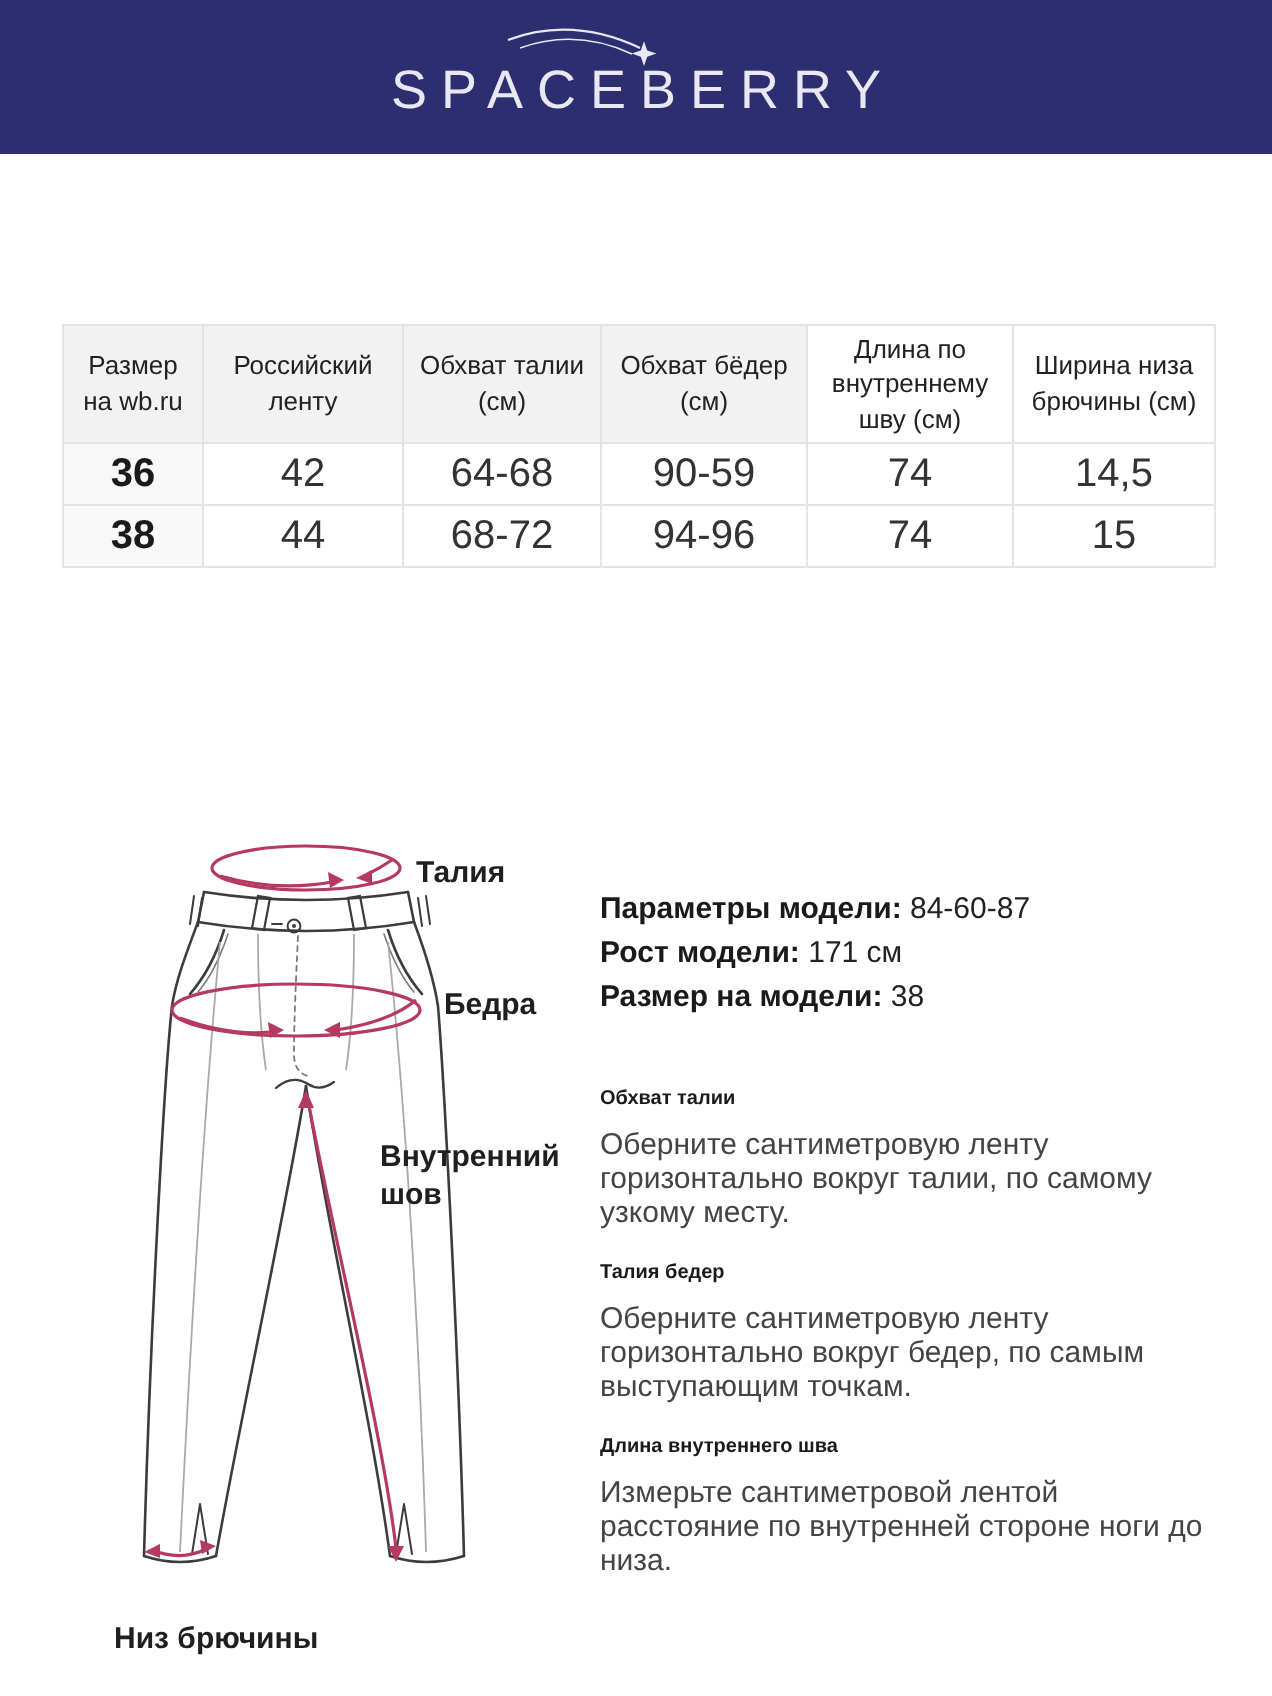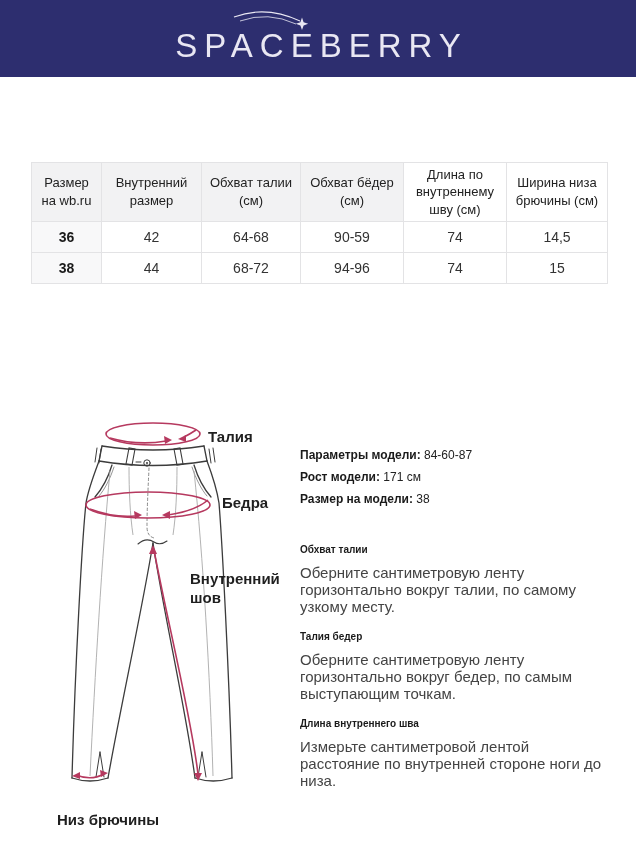--- a/index.html
+++ b/index.html
@@ -6,47 +6,47 @@
   .page{
     position:relative;width:636px;height:848px;background:#ffffff;overflow:hidden;
     font-family:"Liberation Sans", sans-serif;color:#1a1a1a;
   }
   
   .brand-header{
     position:absolute;left:0;top:0;width:636px;height:77px;background:#2d2e6f;
     display:flex;align-items:center;justify-content:center;
   }
   .logo{
-    position:relative;color:#e9e7f3;font-size:33px;font-weight:400;
+    position:relative;color:#e9e7f3;font-size:27px;font-weight:400;
     letter-spacing:7px;padding-top:14px;text-indent:7px;
   }
   .comet{position:absolute;left:62px;top:-6px;}
   
   .size-table{
     position:absolute;left:31px;top:162px;width:576px;border-collapse:collapse;table-layout:fixed;
   }
   .size-table th,.size-table td{
     border:1px solid #e3e3e5;text-align:center;vertical-align:middle;
   }
   .size-table th{
     font-weight:400;font-size:13px;color:#222;height:54px;padding:2px 6px;line-height:1.35;
   }
   .th-gray{background:#f2f2f3;}
   .th-plain{background:#ffffff;}
-  .size-table td{font-size:14px;color:#333;height:28px;background:#fff;}
+  .size-table td{font-size:20px;color:#333;height:28px;background:#fff;}
   .size-table td.first{background:#f8f8f9;font-weight:bold;color:#1a1a1a;}
   
   .pants-svg{position:absolute;left:50px;top:415px;}
   .diagram-label{
     position:absolute;font-size:15px;font-weight:bold;color:#1f1f1f;line-height:19px;white-space:nowrap;
   }
   .diagram-label.wrap{white-space:normal;width:100px;margin-top:16px;}
   
   .right-col{position:absolute;left:300px;top:444px;width:312px;}
-  .model-info{font-size:12px;line-height:22px;}
+  .model-info{font-size:15px;line-height:22px;}
   .model-info .lbl{font-weight:bold;color:#1a1a1a;}
   .model-info .val{font-weight:400;color:#222;}
   .guide-section{margin-top:16px;}
   .guide-section.first{margin-top:34px;}
   .guide-section h3{margin:0 0 9px 0;font-size:10px;font-weight:bold;color:#1a1a1a;}
   .guide-section p{margin:0;font-size:15px;line-height:17px;color:#444;}
 </style>
 </head>
 <body>
 
@@ -68,21 +68,21 @@
       <col style="width:70px">
         <col style="width:100px">
         <col style="width:99px">
       <col style="width:103px">
         <col style="width:103px">
         <col style="width:101px">
     </colgroup>
     <thead>
       <tr>
         <th class="th-gray">Размер на wb.ru</th>
-        <th class="th-gray">Внутренний размер</th>
+        <th class="th-gray">Российский ленту</th>
         <th class="th-gray">Обхват талии (см)</th>
         <th class="th-gray">Обхват бёдер (см)</th>
         <th class="th-plain">Длина по внутреннему шву (см)</th>
         <th class="th-plain">Ширина низа брючины (см)</th>
       </tr>
     </thead>
     <tbody>
       <tr>
         <td class="first">36</td>
         <td>42</td>

